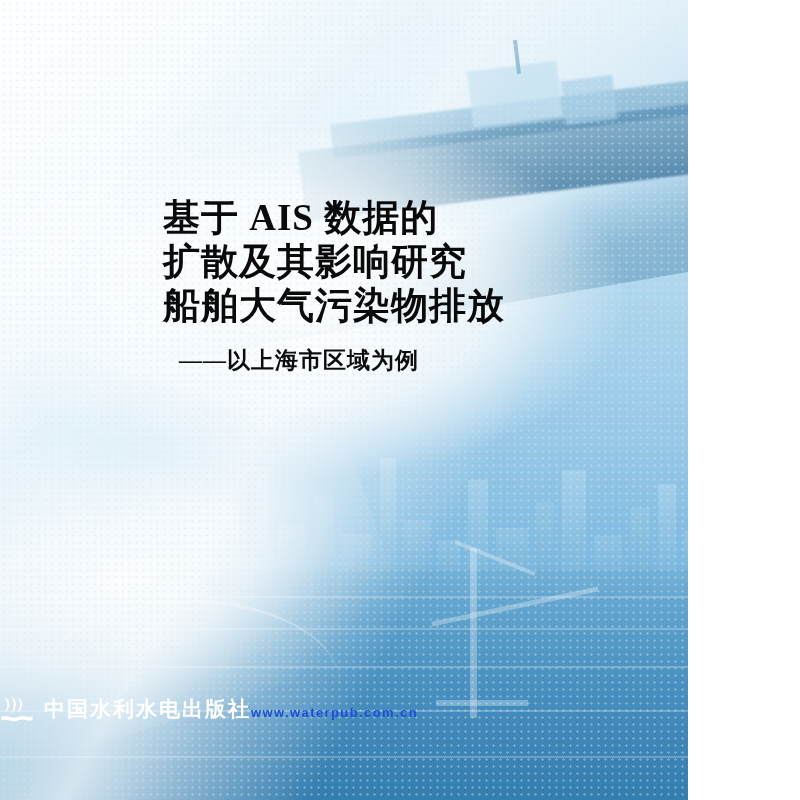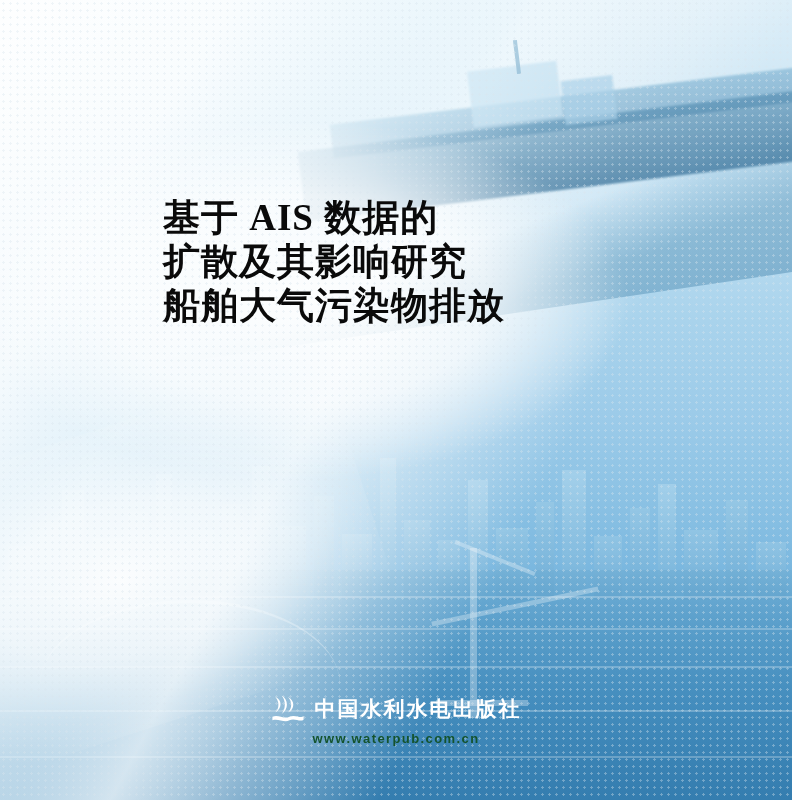--- a/index.html
+++ b/index.html
@@ -9,21 +9,21 @@
   }
   body {
     width: 800px;
     height: 800px;
     font-family: "Liberation Sans", sans-serif;
     overflow: hidden;
   }
 
   .cover {
     position: relative;
-    width: 792px;
+    width: 688px;
     height: 800px;
     overflow: hidden;
     background: #eef6fb;
   }
 
   
   .layer {
     position: absolute;
     inset: 0;
   }
@@ -246,21 +246,21 @@
     white-space: nowrap;
   }
   .authors .gap { display: inline-block; width: 16px; }
 
   
   .publisher {
     position: absolute;
     left: 0; right: 0;
     top: 694px;
     display: flex;
-    flex-direction: column;
+    flex-direction: row;
     align-items: center;
   }
   .pub-row {
     display: flex;
     align-items: center;
     gap: 10px;
   }
   .pub-mark {
     width: 34px;
     height: 30px;
@@ -273,21 +273,21 @@
     letter-spacing: 2px;
     color: #ffffff;
     white-space: nowrap;
   }
   .pub-url {
     margin-top: 7px;
     font-family: "Liberation Sans", sans-serif;
     font-weight: 700;
     font-size: 13px;
     letter-spacing: 1.4px;
-    color: #14532d;
+    color: #1d4ed8;
     white-space: nowrap;
   }
 </style>
 </head>
 <body>
 
 <div class="cover">
 
   <div class="layer bg-base"></div>
 
@@ -355,20 +355,21 @@
 
   <div class="layer dots-dark"></div>
   <div class="layer dots"></div>
 
   <div class="content">
 
     <div class="title-block">
       <div class="title-line">基于 AIS 数据的</div>
       <div class="title-line">扩散及其影响研究</div>
       <div class="title-line">船舶大气污染物排放</div>
+      <div class="subtitle">——以上海市区域为例</div>
     </div>
 
 
     <div class="publisher">
       <div class="pub-row">
         <svg class="pub-mark" viewBox="0 0 48 42" aria-hidden="true">
           <path d="M6 4 C16 8, 16 20, 6 26 C12 20, 12 10, 6 4 Z" fill="#ffffff"></path>
           <path d="M15 2 C25 8, 25 22, 15 28 C21 21, 21 9, 15 2 Z" fill="#ffffff"></path>
           <path d="M24 4 C34 9, 34 21, 24 26 C30 20, 30 10, 24 4 Z" fill="#ffffff"></path>
           <path d="M2 32 C10 28, 18 36, 26 32 C34 28, 42 35, 46 31 L46 36 C41 40, 33 33, 26 37 C19 41, 10 34, 2 37 Z" fill="#ffffff"></path>

